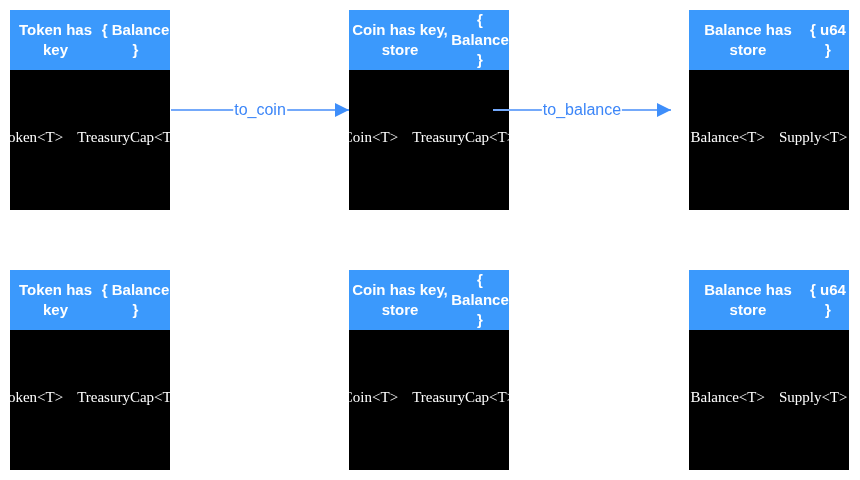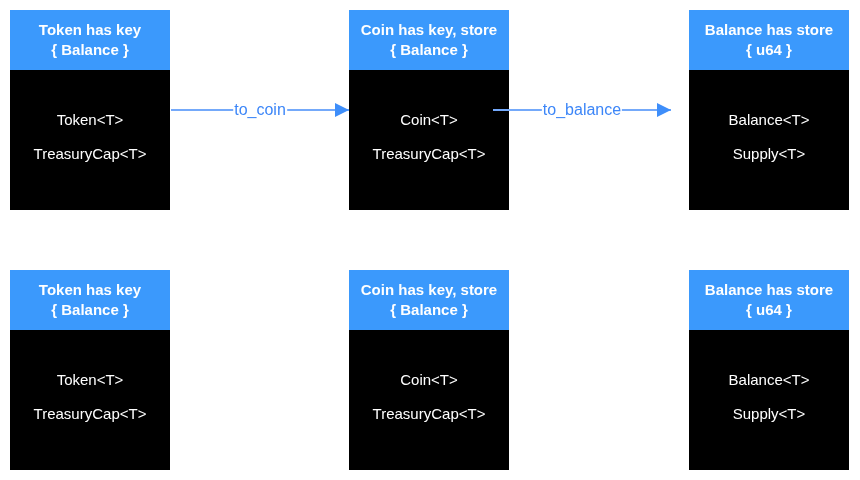--- a/index.html
+++ b/index.html
@@ -28,39 +28,39 @@
     height: 200px;
   }
   .node-header {
     height: 60px;
     background: var(--header-bg);
     color: var(--header-text);
     font-size: 15px;
     font-weight: 600;
     line-height: 20px;
     display: flex;
-    flex-direction: column;
     align-items: center;
     justify-content: center;
     text-align: center;
   }
   .node-body {
     height: 140px;
     background: var(--body-bg);
     color: var(--body-text);
     font-size: 15px;
     font-weight: 400;
     line-height: 20px;
     display: flex;
-    flex-direction: column;
+    flex-direction: row;
     align-items: center;
     justify-content: center;
     gap: 14px;
     text-align: center;
     padding-bottom: 7px;
+    font-family: Liberation Serif, serif;
   }
   .arrow {
     position: absolute;
     height: 16px;
     width: 178px;
   }
   .arrow-line {
     position: absolute;
     left: 0;
     right: 0;

